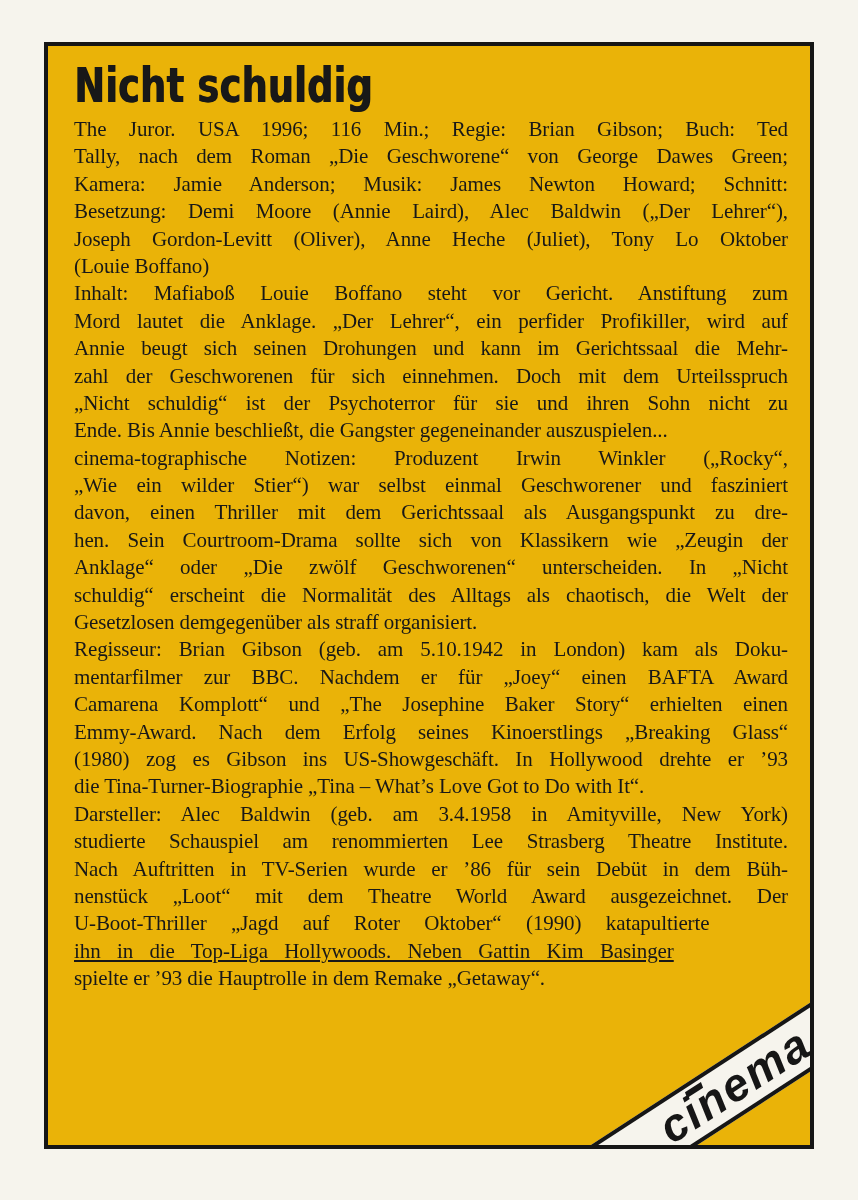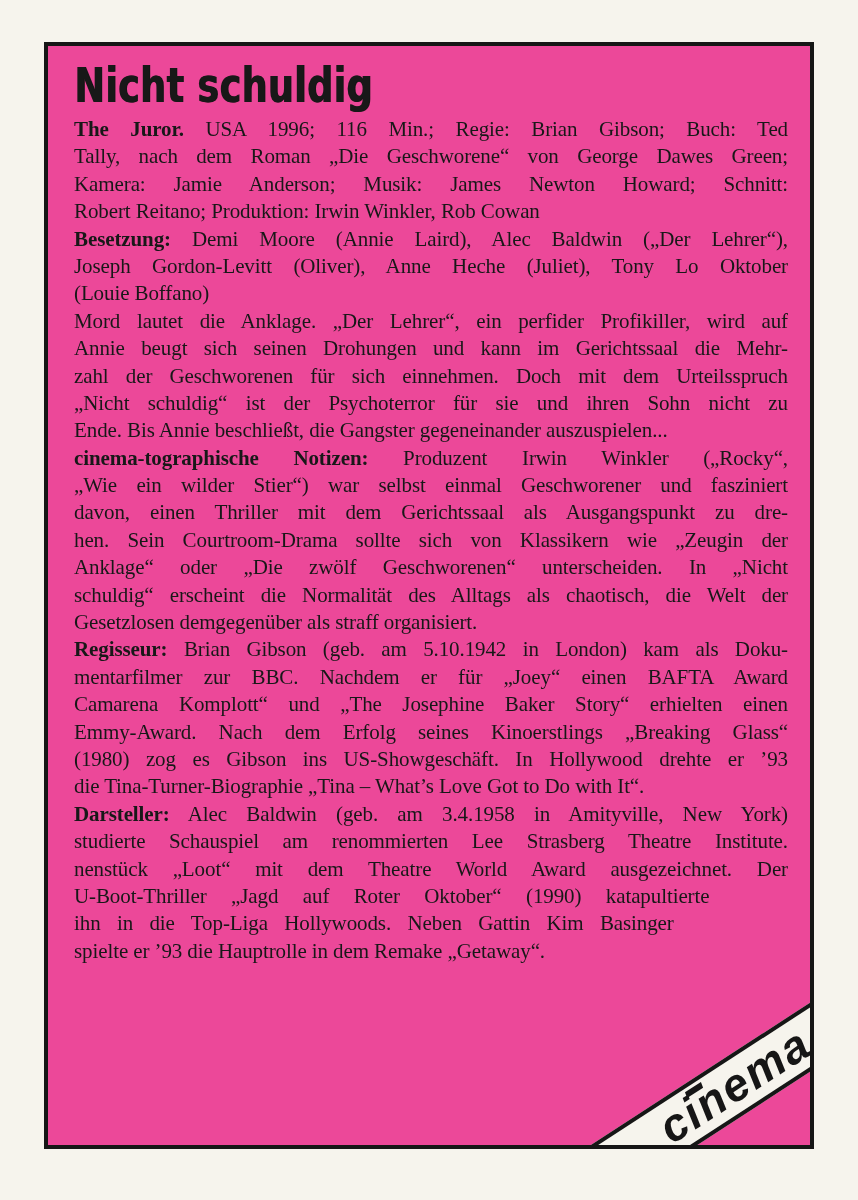--- a/index.html
+++ b/index.html
@@ -8,21 +8,21 @@
     background:#f6f4ed;
     font-family:"Liberation Serif", serif;
     color:#181818;
     position:relative;
     overflow:hidden;
   }
   .frame{
     position:absolute;left:44px;top:42px;
     width:762px;height:1099px;
     border:4px solid #161616;
-    background:#ec4899;
+    background:#eab308;
     overflow:hidden;
   }
   .content{
     position:absolute;left:26px;top:14px;width:714px;
   }
   .title{
     margin:0 0 4px 0;
     height:52px;
     font-family:"DejaVu Sans", sans-serif;
     font-weight:bold;
@@ -41,21 +41,21 @@
     font-size:21px;
     letter-spacing:-0.1px;
     white-space:normal;
     overflow:visible;
     text-align:left;
   }
   .line.j{
     text-align:justify;
     text-align-last:justify;
   }
-  .line b{font-weight:bold;}
+  .line b{font-weight:normal;}
   .logo-band{
     position:absolute;
     width:470px;height:50px;
     right:-160px;bottom:30px;
     background:#f6f4ed;
     border-top:4px solid #161616;
     border-bottom:4px solid #161616;
     transform:rotate(-33deg);
     display:flex;align-items:center;justify-content:center;
   }
@@ -80,47 +80,48 @@
 </head>
 <body>
 
 <div class="frame">
   <div class="content">
     <h1 class="title">Nicht schuldig</h1>
     <div class="bodytext">
         <div class="line j"><b>The Juror.</b> <span>USA 1996; 116 Min.; Regie: Brian Gibson; Buch: Ted</span></div>
         <div class="line j"><span>Tally, nach dem Roman „Die Geschworene“ von George Dawes Green;</span></div>
         <div class="line j"><span>Kamera: Jamie Anderson; Musik: James Newton Howard; Schnitt:</span></div>
-        <div class="line"><span>Robert Reitano; Produktion: Irwin Winkler, Rob Cowan</span></div>
         <div class="line j"><b>Besetzung:</b> <span>Demi Moore (Annie Laird), Alec Baldwin („Der Lehrer“),</span></div>
         <div class="line j"><span>Joseph Gordon-Levitt (Oliver), Anne Heche (Juliet), Tony Lo Oktober</span></div>
         <div class="line"><span>(Louie Boffano)</span></div>
+        <div class="line j"><b>Inhalt:</b> <span>Mafiaboß Louie Boffano steht vor Gericht. Anstiftung zum</span></div>
         <div class="line j"><span>Mord lautet die Anklage. „Der Lehrer“, ein perfider Profikiller, wird auf</span></div>
         <div class="line j"><span>Annie beugt sich seinen Drohungen und kann im Gerichtssaal die Mehr-</span></div>
         <div class="line j"><span>zahl der Geschworenen für sich einnehmen. Doch mit dem Urteilsspruch</span></div>
         <div class="line j"><span>„Nicht schuldig“ ist der Psychoterror für sie und ihren Sohn nicht zu</span></div>
         <div class="line"><span>Ende. Bis Annie beschließt, die Gangster gegeneinander auszuspielen...</span></div>
         <div class="line j"><b>cinema-tographische Notizen:</b> <span>Produzent Irwin Winkler („Rocky“,</span></div>
         <div class="line j"><span>„Wie ein wilder Stier“) war selbst einmal Geschworener und fasziniert</span></div>
         <div class="line j"><span>davon, einen Thriller mit dem Gerichtssaal als Ausgangspunkt zu dre-</span></div>
         <div class="line j"><span>hen. Sein Courtroom-Drama sollte sich von Klassikern wie „Zeugin der</span></div>
         <div class="line j"><span>Anklage“ oder „Die zwölf Geschworenen“ unterscheiden. In „Nicht</span></div>
         <div class="line j"><span>schuldig“ erscheint die Normalität des Alltags als chaotisch, die Welt der</span></div>
         <div class="line"><span>Gesetzlosen demgegenüber als straff organisiert.</span></div>
         <div class="line j"><b>Regisseur:</b> <span>Brian Gibson (geb. am 5.10.1942 in London) kam als Doku-</span></div>
         <div class="line j"><span>mentarfilmer zur BBC. Nachdem er für „Joey“ einen BAFTA Award</span></div>
         <div class="line j"><span>Camarena Komplott“ und „The Josephine Baker Story“ erhielten einen</span></div>
         <div class="line j"><span>Emmy-Award. Nach dem Erfolg seines Kinoerstlings „Breaking Glass“</span></div>
         <div class="line j"><span>(1980) zog es Gibson ins US-Showgeschäft. In Hollywood drehte er ’93</span></div>
         <div class="line"><span>die Tina-Turner-Biographie „Tina – What’s Love Got to Do with It“.</span></div>
         <div class="line j"><b>Darsteller:</b> <span>Alec Baldwin (geb. am 3.4.1958 in Amityville, New York)</span></div>
         <div class="line j"><span>studierte Schauspiel am renommierten Lee Strasberg Theatre Institute.</span></div>
+        <div class="line j"><span>Nach Auftritten in TV-Serien wurde er ’86 für sein Debüt in dem Büh-</span></div>
         <div class="line j"><span>nenstück „Loot“ mit dem Theatre World Award ausgezeichnet. Der</span></div>
         <div class="line j" style="width: 89%;"><span>U-Boot-Thriller „Jagd auf Roter Oktober“ (1990) katapultierte</span></div>
-        <div class="line j" style="width: 84%;"><span>ihn in die Top-Liga Hollywoods. Neben Gattin Kim Basinger</span></div>
+        <div class="line j" style="width: 84%; text-decoration: underline;"><span>ihn in die Top-Liga Hollywoods. Neben Gattin Kim Basinger</span></div>
         <div class="line"><span>spielte er ’93 die Hauptrolle in dem Remake „Getaway“.</span></div>
       </div>
   </div>
   <div class="logo-band">
     <span class="logo-text">cinema</span>
     <span class="i-bar"></span>
   </div>
 </div>
 
 </body></html>

